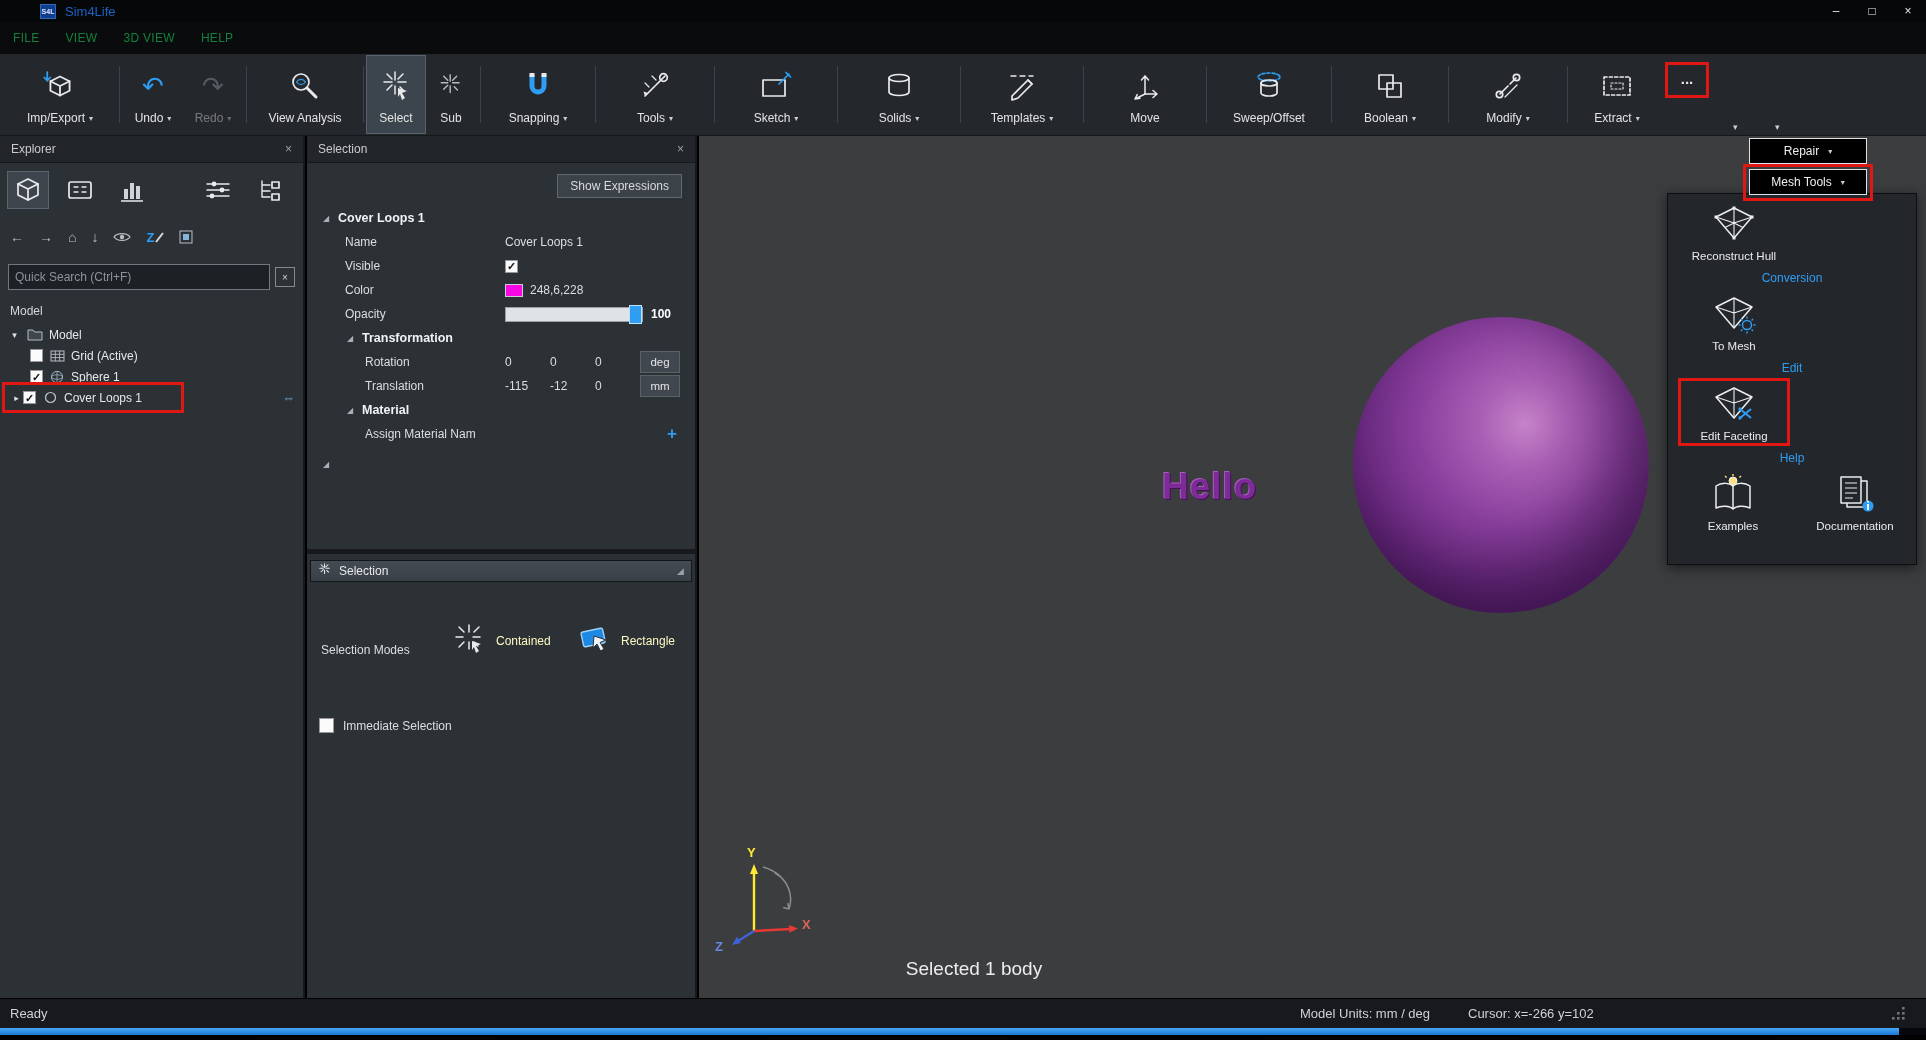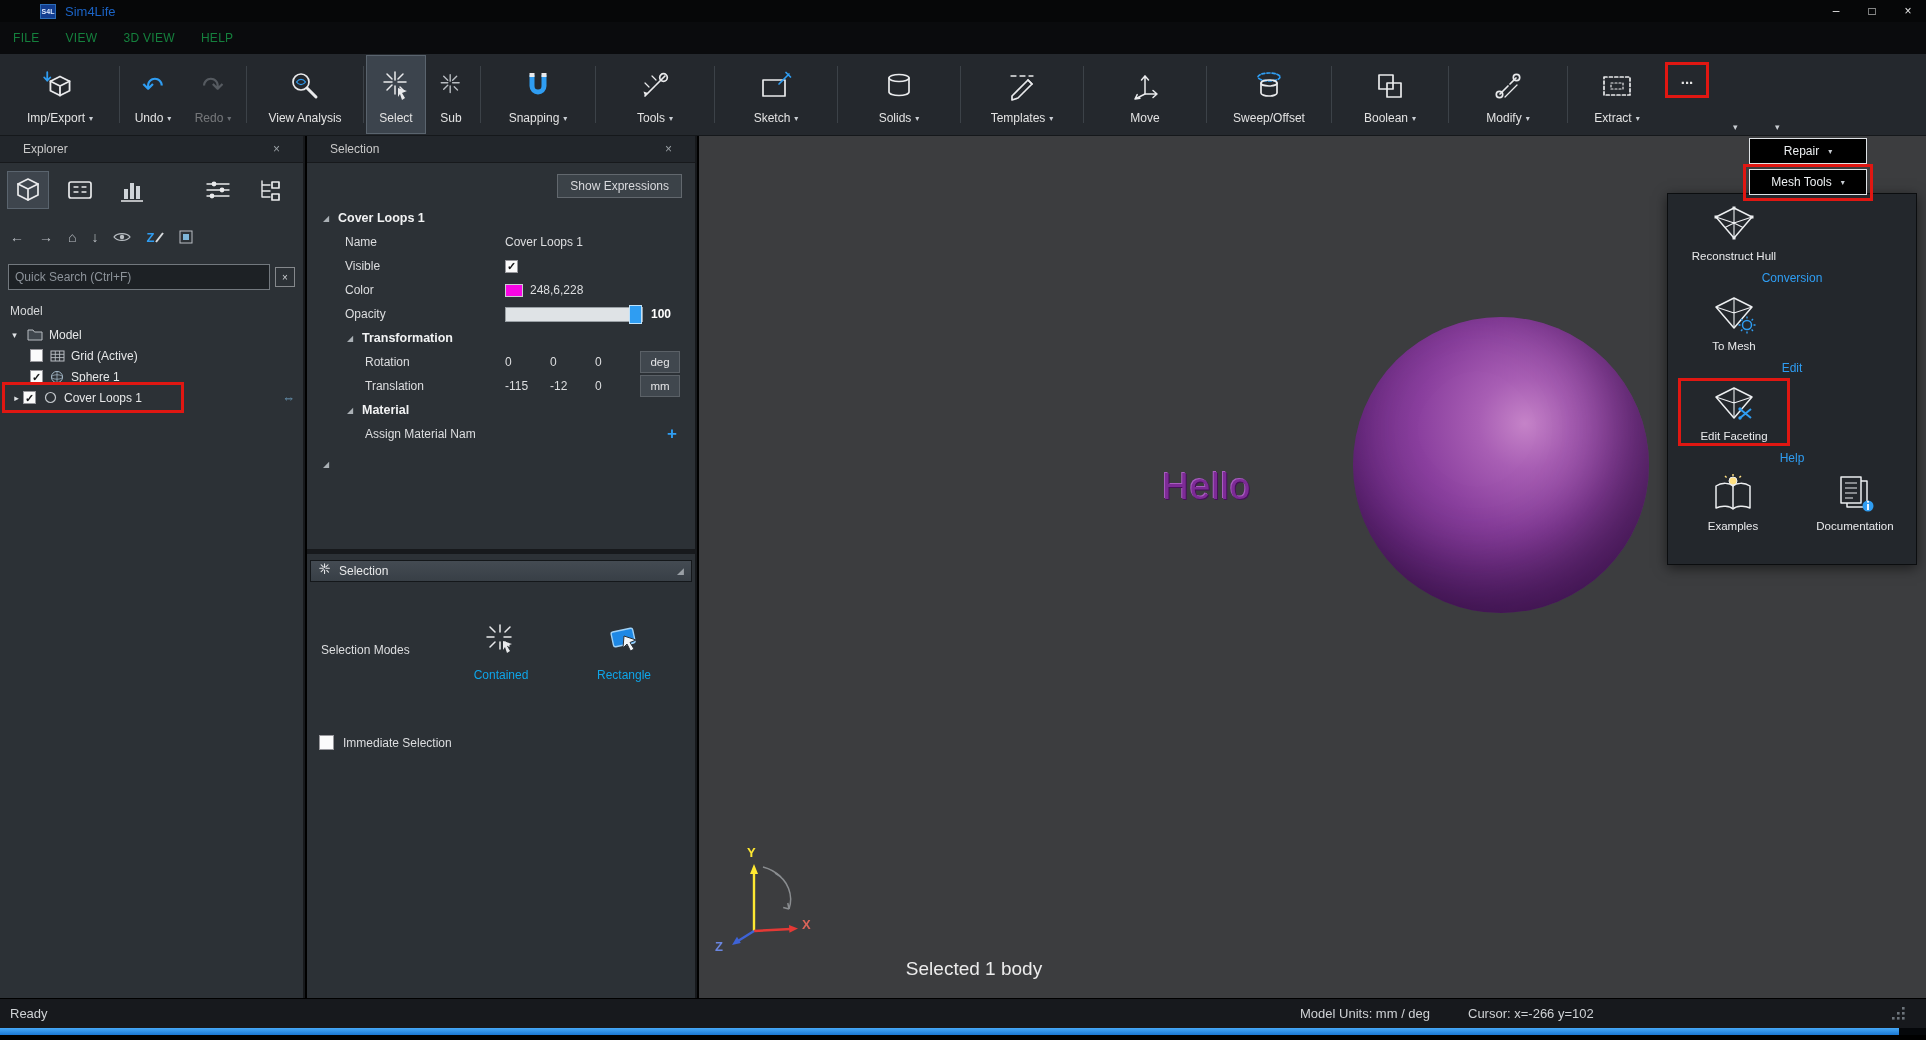--- a/index.html
+++ b/index.html
@@ -23,21 +23,21 @@
 .tsep{width:1px;background:#3c4248;margin:10px 3px;flex:none}
 .tbtn.on{background:#3c444d;outline:1px solid #5a646e}
 .tbtn.dis{opacity:.42}
 svg.ic{stroke:#e9eaec;fill:none;stroke-width:1.7;stroke-linecap:round;stroke-linejoin:round}
 .blue{stroke:#2f9df2}
 .glyph-blue{font-size:26px;color:#2f9df2;line-height:1}
 .glyph-gray{font-size:26px;color:#9aa0a6;line-height:1}
 .redbox{position:absolute;border:3px solid #e01712;z-index:60;pointer-events:none}
 .mini-caret{position:absolute;color:#c9ced3;font-size:9px;z-index:20}
 
-.panel-h{height:27px;background:#22262b;border-bottom:1px solid #17191c;display:flex;align-items:center;padding:0 23px;color:#c9c9c9;font-size:12px}
+.panel-h{height:27px;background:#22262b;border-bottom:1px solid #17191c;display:flex;align-items:center;padding:0 11px;color:#c9c9c9;font-size:12px}
 .ph-x{margin-left:auto;color:#9aa0a5;font-size:12px}
 #explorer{position:absolute;left:0;top:136px;width:305px;bottom:42px;background:#2c3136;border-right:2px solid #17191c}
 #controller{position:absolute;left:307px;top:136px;width:390px;bottom:42px;background:#2c3136;border-right:2px solid #17191c}
 #viewport{position:absolute;left:699px;top:136px;right:0;bottom:42px;background:#3c3d3f;overflow:hidden}
 
 #exp-icons1{display:flex;align-items:center;gap:12px;padding:9px 8px 0}
 .bigic{width:40px;height:36px;display:flex;align-items:center;justify-content:center}
 .bigic.on{background:#3e454d;outline:1px solid #5a646e}
 #exp-icons2{display:flex;align-items:center;gap:15px;padding:0 10px;margin-top:16px;height:26px;color:#b9bec3;font-size:14px}
 .smic{display:flex;align-items:center;gap:1px}
@@ -67,25 +67,25 @@
 .swatch{width:18px;height:13px;background:#f806e4;border:1px solid #caced2;margin-right:7px}
 .slider{position:relative;width:138px;height:15px;background:#dfe3e6;border:1px solid #9aa0a5}
 .sl-handle{position:absolute;right:0;top:-3px;width:13px;height:19px;background:#2f9df2;border:1px solid #bfe2fb}
 .opval{font-weight:700;color:#fff;margin-left:8px}
 .plusbtn{margin-left:auto;margin-right:18px;color:#2f9df2;font-size:17px;font-weight:700}
 #splitter{position:absolute;left:0;right:0;top:413px;height:5px;background:#17191c}
 #selheader{position:absolute;left:3px;right:3px;top:424px;height:22px;background:linear-gradient(#444b53,#383f46);border:1px solid #14171a;display:flex;align-items:center;padding:0 7px;color:#e8e9ea;font-size:12px;gap:7px}
 #selcorner{margin-left:auto;color:#9aa0a6;font-size:9px}
 #selcontent{position:absolute;left:0;right:0;top:446px;bottom:0}
 #modes-label{position:absolute;left:14px;top:61px;color:#dddee0;font-size:12px}
-.selitem{position:absolute;width:96px;display:flex;flex-direction:column;align-items:center;gap:9px;color:#0ea5e9;font-size:12px}
-#immediate{position:absolute;left:12px;top:153px;display:flex;align-items:center;gap:9px;color:#dddee0;font-size:12px}
+.selitem{position:absolute;width:96px;display:flex;flex-direction:row;align-items:center;gap:9px;color:#fef9c3;font-size:12px}
+#immediate{position:absolute;left:12px;top:136px;display:flex;align-items:center;gap:9px;color:#dddee0;font-size:12px}
 
 #sphere{position:absolute;left:654px;top:181px;width:296px;height:296px;border-radius:50%;background:radial-gradient(circle at 58% 36%,#c583c8 0%,#a85eb4 18%,#8a3f9e 42%,#6e2c85 65%,#581f6e 84%,#4b1a60 100%);box-shadow:inset -24px -36px 70px rgba(25,4,35,.5)}
-#hello{position:absolute;left:463px;top:330px;font-size:37px;font-weight:400;color:#7d2b96;letter-spacing:1px;text-shadow:1px 1px 0 #451058,-1px -1px 0 #a85cc0}
+#hello{position:absolute;left:463px;top:330px;font-size:37px;font-weight:700;color:#7d2b96;letter-spacing:1px;text-shadow:1px 1px 0 #451058,-1px -1px 0 #a85cc0}
 #selected-msg{position:absolute;left:120px;top:822px;width:310px;text-align:center;color:#ececec;font-size:19px}
 #axes{position:absolute;left:10px;top:705px;width:170px;height:125px}
 .axlabel{position:absolute;font-size:13px;font-weight:700}
 
 .ddbtn{position:absolute;width:118px;height:26px;background:#000000;border:1px solid #dfe3e6;color:#eceff1;font-size:12px;display:flex;align-items:center;justify-content:center;gap:9px;z-index:26}
 #meshpanel{position:absolute;left:968px;top:57px;width:250px;height:372px;background:#23272c;border:1px solid #0b0d0f;box-shadow:0 3px 12px rgba(0,0,0,.55);z-index:25;padding-top:10px}
 .mitem{width:124px;margin-left:4px;display:flex;flex-direction:column;align-items:center;color:#e9eaec;font-size:11.5px;position:relative;gap:4px}
 .msec{height:16px;margin:8px 0;display:flex;align-items:center;justify-content:center;color:#2f9df2;font-size:12px}
 #mrow-help{display:flex}
 

